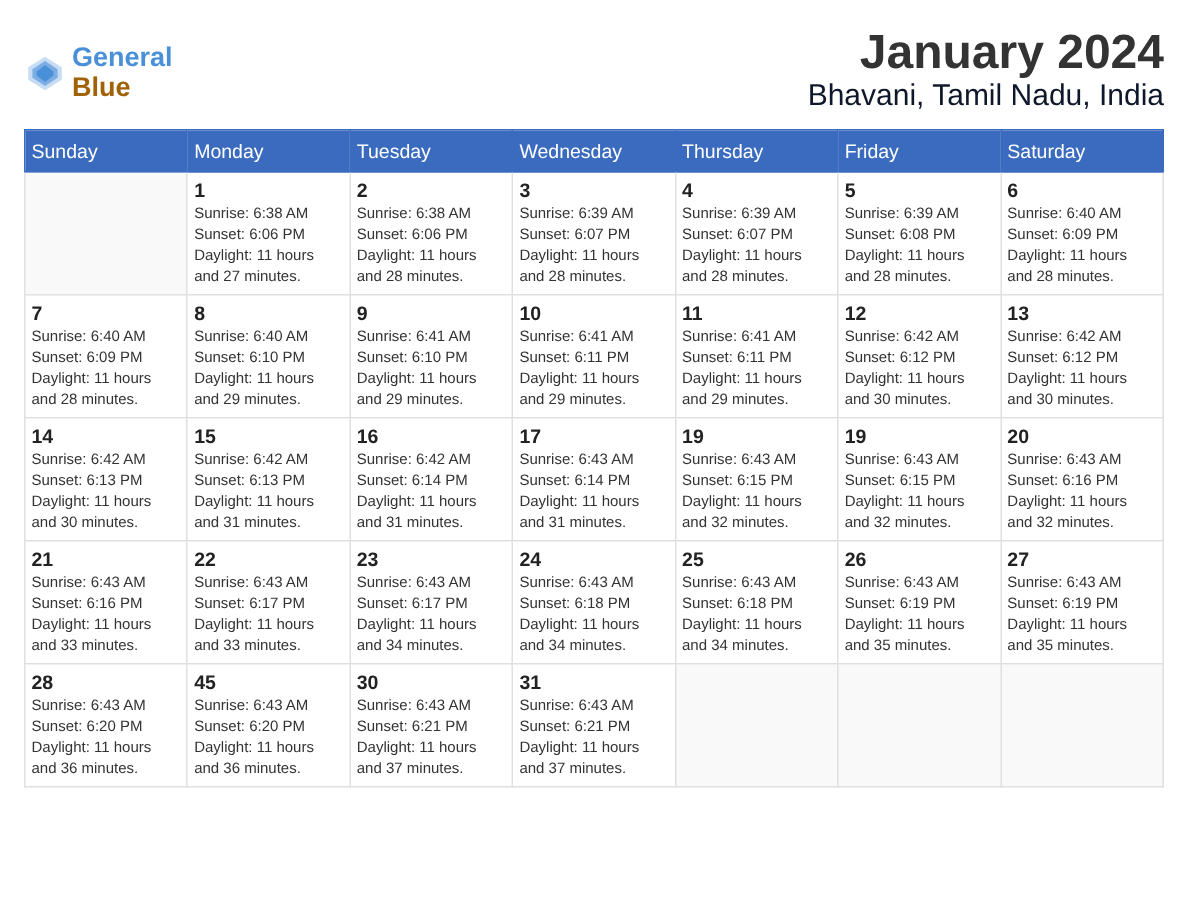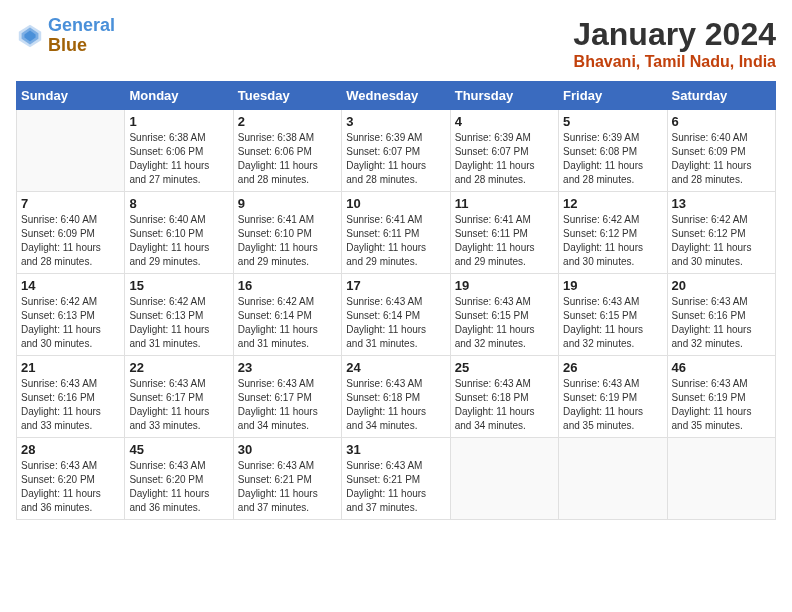--- a/index.html
+++ b/index.html
@@ -13,20 +13,21 @@
     .header {
       display: flex;
       justify-content: space-between;
       align-items: flex-start;
       margin-bottom: 10px;
     }
     .logo {
       display: flex;
       align-items: center;
       gap: 4px;
+      margin-top: 13px;
     }
     .logo-text {
       font-size: 18px;
       font-weight: bold;
       color: #333;
       line-height: 1.1;
     }
     .logo-text span {
       color: #4a90d9;
     }
@@ -37,38 +38,38 @@
     .title-block {
       text-align: right;
     }
     .title-block h1 {
       font-size: 32px;
       font-weight: bold;
       color: #333;
       margin-left: 46px;
     }
     .title-block h2 {
-      font-size: 16px;
-      font-weight: bold;
-      color: #c2410c;
+      font-size: 20px;
+      font-weight: normal;
+      color: #0f172a;
     }
     table {
       width: 100%;
       border-collapse: collapse;
       font-size: 11px;
     }
     thead tr {
       background-color: #3a6bbf;
       color: #fff;
     }
     thead th {
       padding: 6px 4px;
       text-align: left;
       font-size: 13px;
-      font-weight: bold;
+      font-weight: normal;
       border: 1px solid #3a6bbf;
     }
     tbody tr {
       border-bottom: 1px solid #ddd;
     }
     tbody td {
       padding: 4px 4px;
       vertical-align: top;
       border: 1px solid #e0e0e0;
       min-height: 80px;
@@ -309,21 +310,21 @@
 and 34 minutes.</div>
         </td>
         <td>
           <div class="day-number">26</div>
           <div class="day-info" style="white-space: pre-line;">Sunrise: 6:43 AM
 Sunset: 6:19 PM
 Daylight: 11 hours
 and 35 minutes.</div>
         </td>
         <td>
-          <div class="day-number">46</div>
+          <div class="day-number">27</div>
           <div class="day-info" style="white-space: pre-line;">Sunrise: 6:43 AM
 Sunset: 6:19 PM
 Daylight: 11 hours
 and 35 minutes.</div>
         </td>
       </tr>
       <tr>
         <td>
           <div class="day-number">28</div>
           <div class="day-info" style="white-space: pre-line;">Sunrise: 6:43 AM

